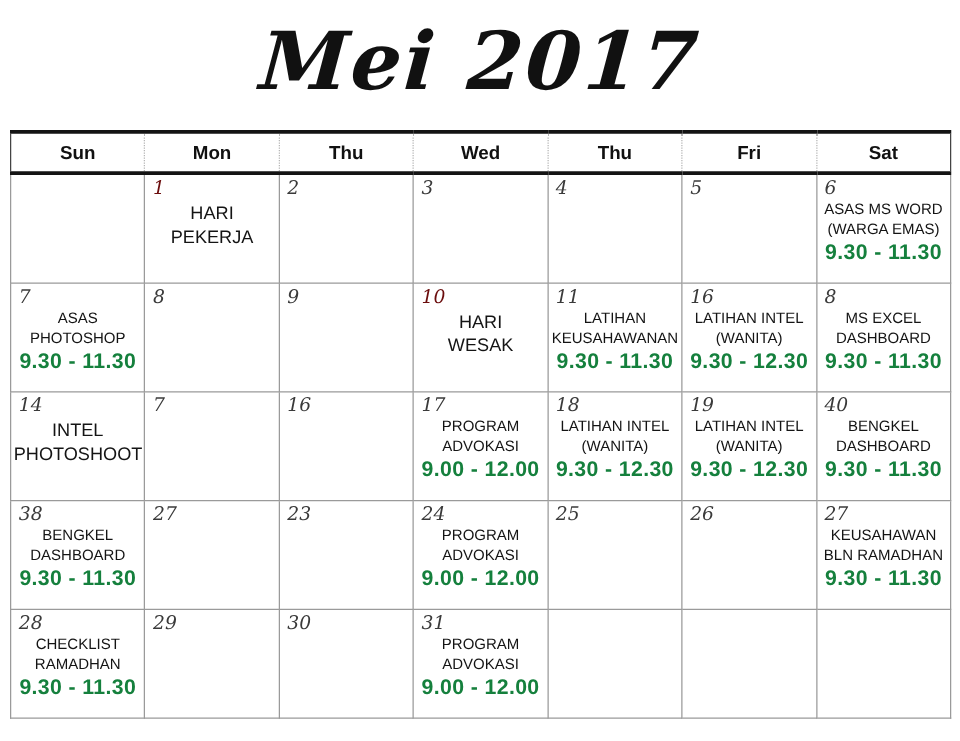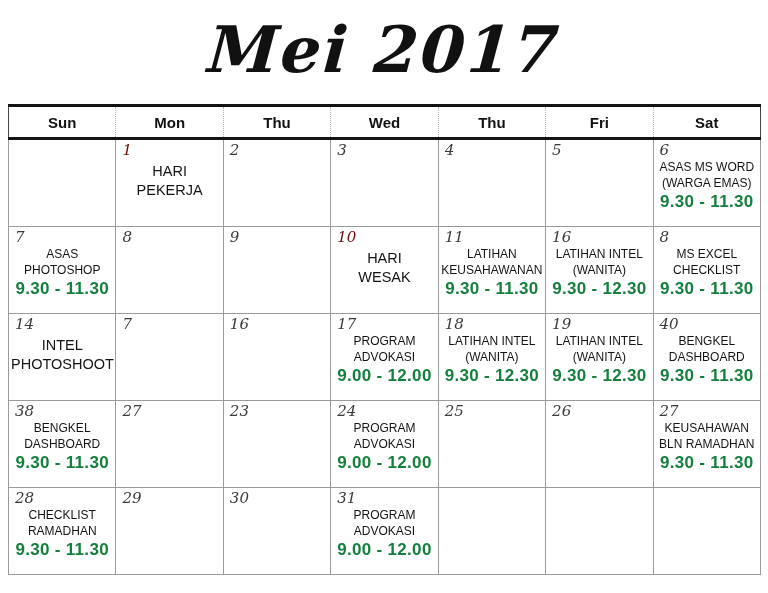--- a/index.html
+++ b/index.html
@@ -119,21 +119,21 @@
         </td>
         <td>
           <div class="date">16</div>
           <div class="evt-name">LATIHAN INTEL
 (WANITA)</div>
           <div class="evt-time">9.30 - 12.30</div>
         </td>
         <td>
           <div class="date">8</div>
           <div class="evt-name">MS EXCEL
-CHECKLIST</div>
+DASHBOARD</div>
           <div class="evt-time">9.30 - 11.30</div>
         </td>
       </tr>
       <tr>
         <td class="lg">
           <div class="date">14</div>
           <div class="evt-name">INTEL
 PHOTOSHOOT</div>
         </td>
         <td>

